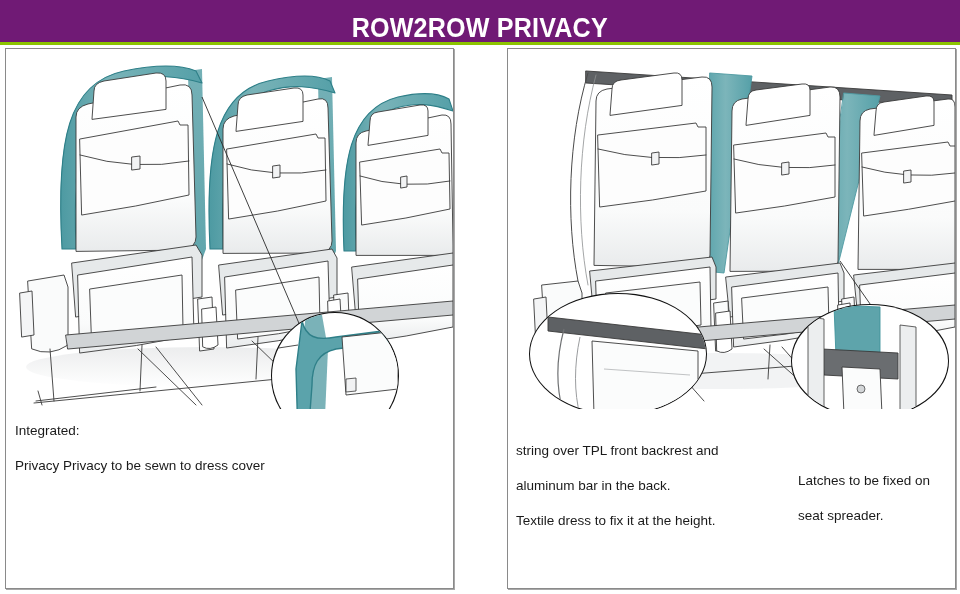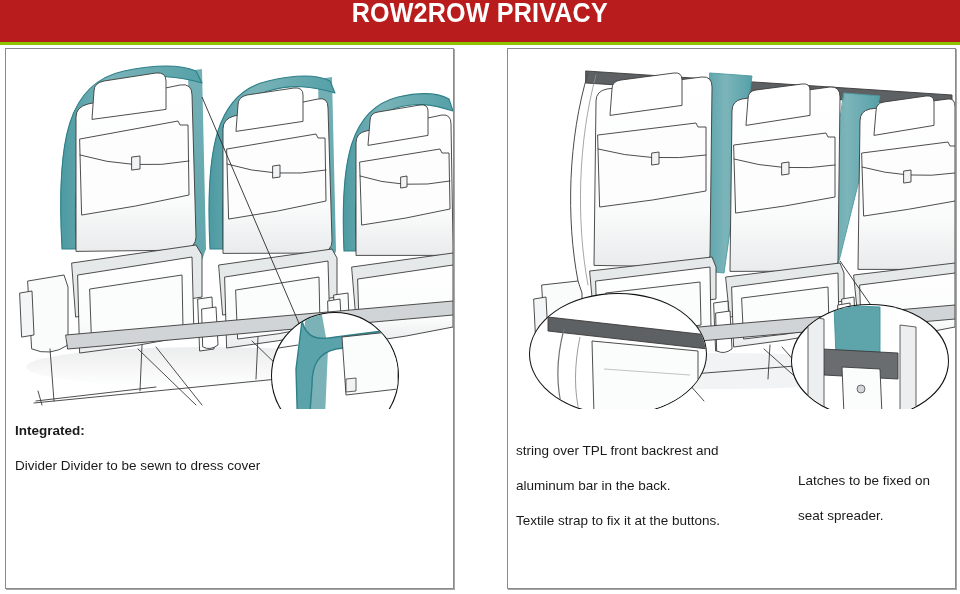--- a/index.html
+++ b/index.html
@@ -15,23 +15,23 @@
     font-family: "Liberation Sans", sans-serif;
     color: #1a1a1a;
   }
 
   
   .banner {
     position: absolute;
     left: 0; top: 0;
     width: 960px;
     height: 42px;
-    background: #b91c1c;
+    background: #701a75;
     display: flex;
-    align-items: flex-start;
+    align-items: flex-end;
     justify-content: center;
   }
   .banner-title {
     color: #ffffff;
     font-size: 27px;
     font-weight: bold;
     letter-spacing: 0.2px;
     line-height: 1;
     transform: scaleX(0.93);
   }
@@ -66,21 +66,21 @@
   .caption {
     position: absolute;
     font-size: 13.5px;
     line-height: 17.5px;
     color: #1a1a1a;
     white-space: pre-line;
   }
   .cap-left    { left: 9px;  top: 355px; width: 300px; }
   .cap-mid     { left: 8px;  top: 375px; width: 275px; }
   .cap-right   { left: 290px; top: 405px; width: 165px; }
-  .cap-lead { font-weight: bold; }
+  .cap-lead { font-weight: normal; }
   .cap-gap { height: 17px; }
 </style>
 </head>
 <body>
 
 <div class="banner">
   <div class="banner-title">ROW2ROW PRIVACY</div>
 </div>
 <div class="banner-underline"></div>
 
@@ -190,21 +190,21 @@
           <path d="M336,288 L392,282 L392,340 L340,346 Z" fill="#fbfcfc" stroke="#3a3a3a" stroke-width="0.9"></path>
           <path d="M266,300 L292,296" stroke="#3a3a3a" stroke-width="0.9" fill="none"></path>
           <path d="M340,330 L350,329 L350,342 L340,343 Z" fill="#f1f2f3" stroke="#3a3a3a" stroke-width="0.8"></path>
         </g>
       </g>
     </svg>
   </div>
 
   <div class="caption cap-left">
     <div><span class="cap-lead">Integrated:</span></div>
-    <div>Divider Divider to be sewn to dress cover</div>
+    <div>Privacy Privacy to be sewn to dress cover</div>
     <div class="cap-gap"></div>
   </div>
 </div>
 
 <div class="panel panel-right">
 
   <div class="illus">
     <svg viewBox="0 0 447 360" preserveAspectRatio="xMidYMid meet">
       <defs>
         <linearGradient id="seatGradR" x1="0" y1="0" x2="0" y2="1">
@@ -307,20 +307,20 @@
           <path d="M300,268 L316,270 L316,366 L300,366 Z" fill="#eceeef" stroke="#3a3a3a" stroke-width="0.8"></path>
           <path d="M392,276 L408,278 L408,366 L392,366 Z" fill="#eceeef" stroke="#3a3a3a" stroke-width="0.8"></path>
         </g>
       </g>
     </svg>
   </div>
 
   <div class="caption cap-mid">
     <div>string over TPL front backrest and</div>
     <div>aluminum bar in the back.</div>
-    <div>Textile strap to fix it at the buttons.</div>
+    <div>Textile dress to fix it at the height.</div>
   </div>
 
   <div class="caption cap-right">
     <div>Latches to be fixed on</div>
     <div>seat spreader.</div>
   </div>
 </div>
 
 </body></html>

